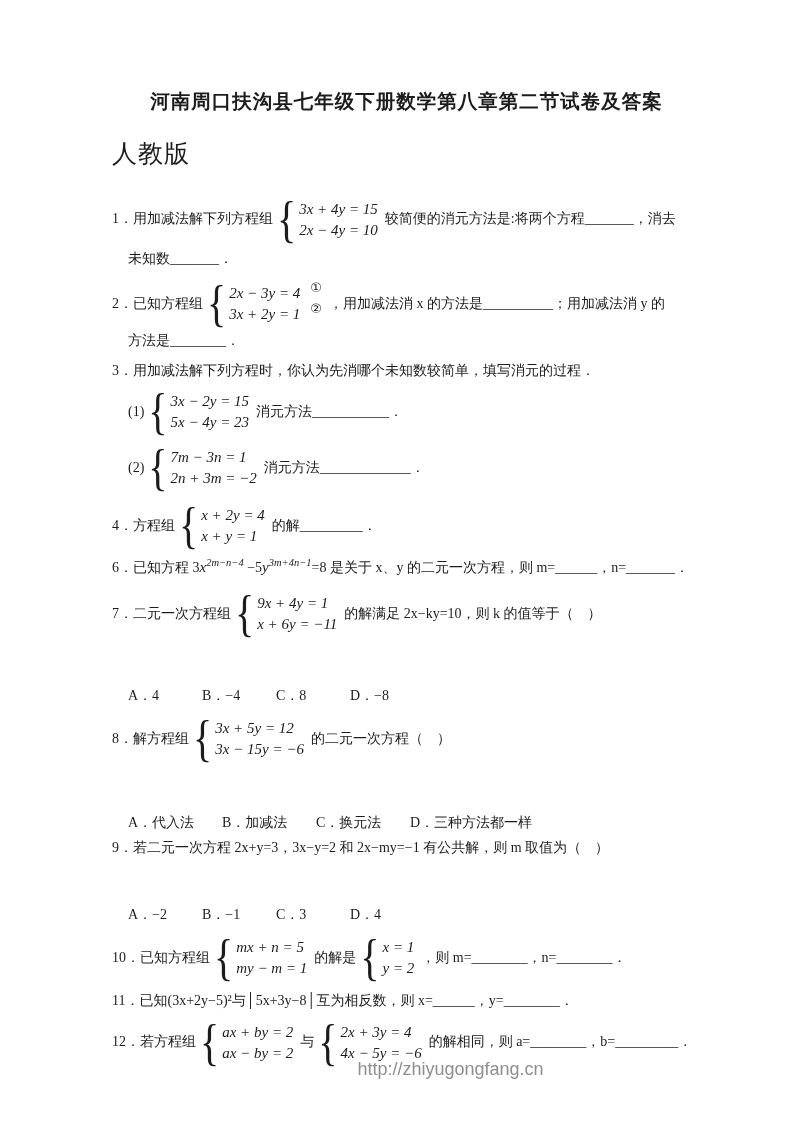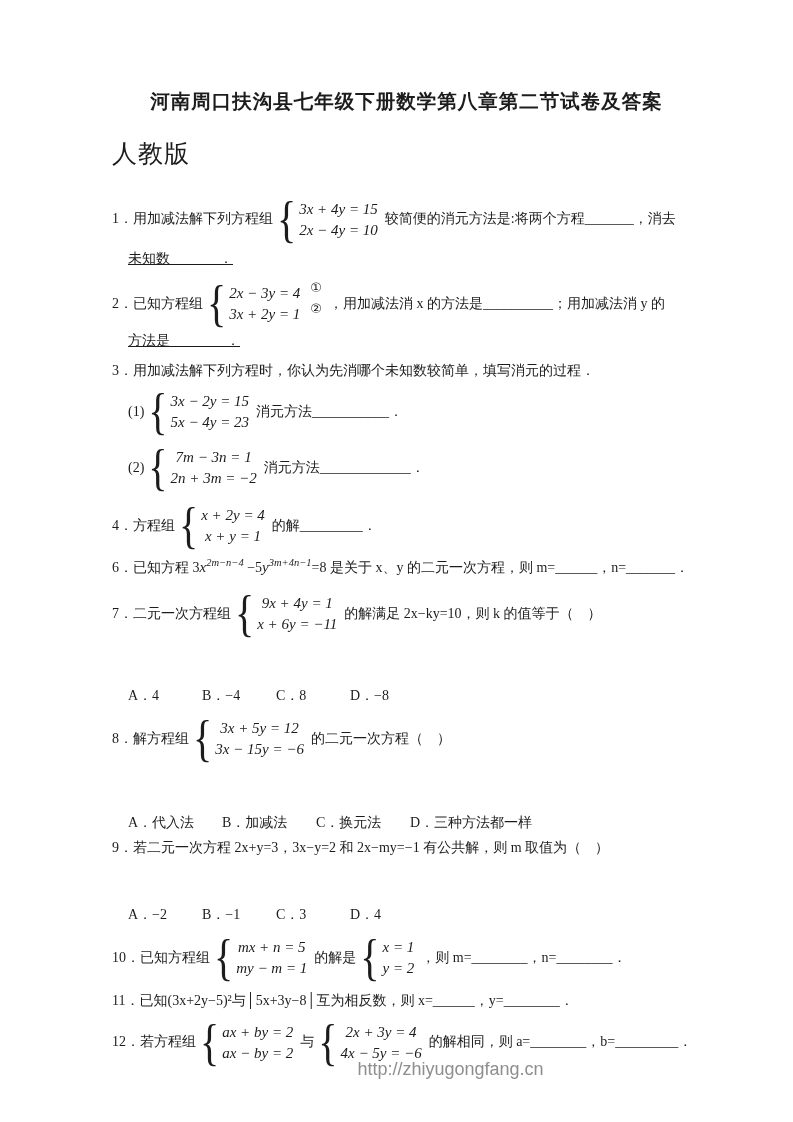--- a/index.html
+++ b/index.html
@@ -32,21 +32,21 @@
     font-weight: normal;
     letter-spacing: 1px;
   }
   .qrow {
     display: flex;
     align-items: center;
     flex-wrap: nowrap;
     white-space: nowrap;
   }
   .line { white-space: nowrap; }
-  .cont { padding-left: 16px; white-space: nowrap; text-decoration: underline; }
+  .cont { padding-left: 16px; white-space: nowrap; }
   .indent { padding-left: 16px; }
   .txt { white-space: pre-wrap; }
   .math {
     font-family: "Liberation Serif", "DejaVu Serif", serif;
     font-style: italic;
     font-size: 15px;
   }
   .eqsys {
     display: inline-flex;
     align-items: center;
@@ -55,21 +55,21 @@
   .brace {
     font-style: normal;
     font-size: 40px;
     line-height: 1;
     transform: scaleY(1.25);
     transform-origin: center;
     margin-right: 3px;
     font-weight: 300;
   }
   .eqcol { display: inline-flex; flex-direction: column; }
-  .eqcol .eq { line-height: 21px; display: block; text-align: center; }
+  .eqcol .eq { line-height: 21px; display: block; }
   .markers {
     display: inline-flex;
     flex-direction: column;
     margin-left: 10px;
     transform: translateY(-6px);
     font-family: "DejaVu Sans", sans-serif;
     font-size: 13px;
   }
   .markers .marker { line-height: 21px; }
   .frac {

